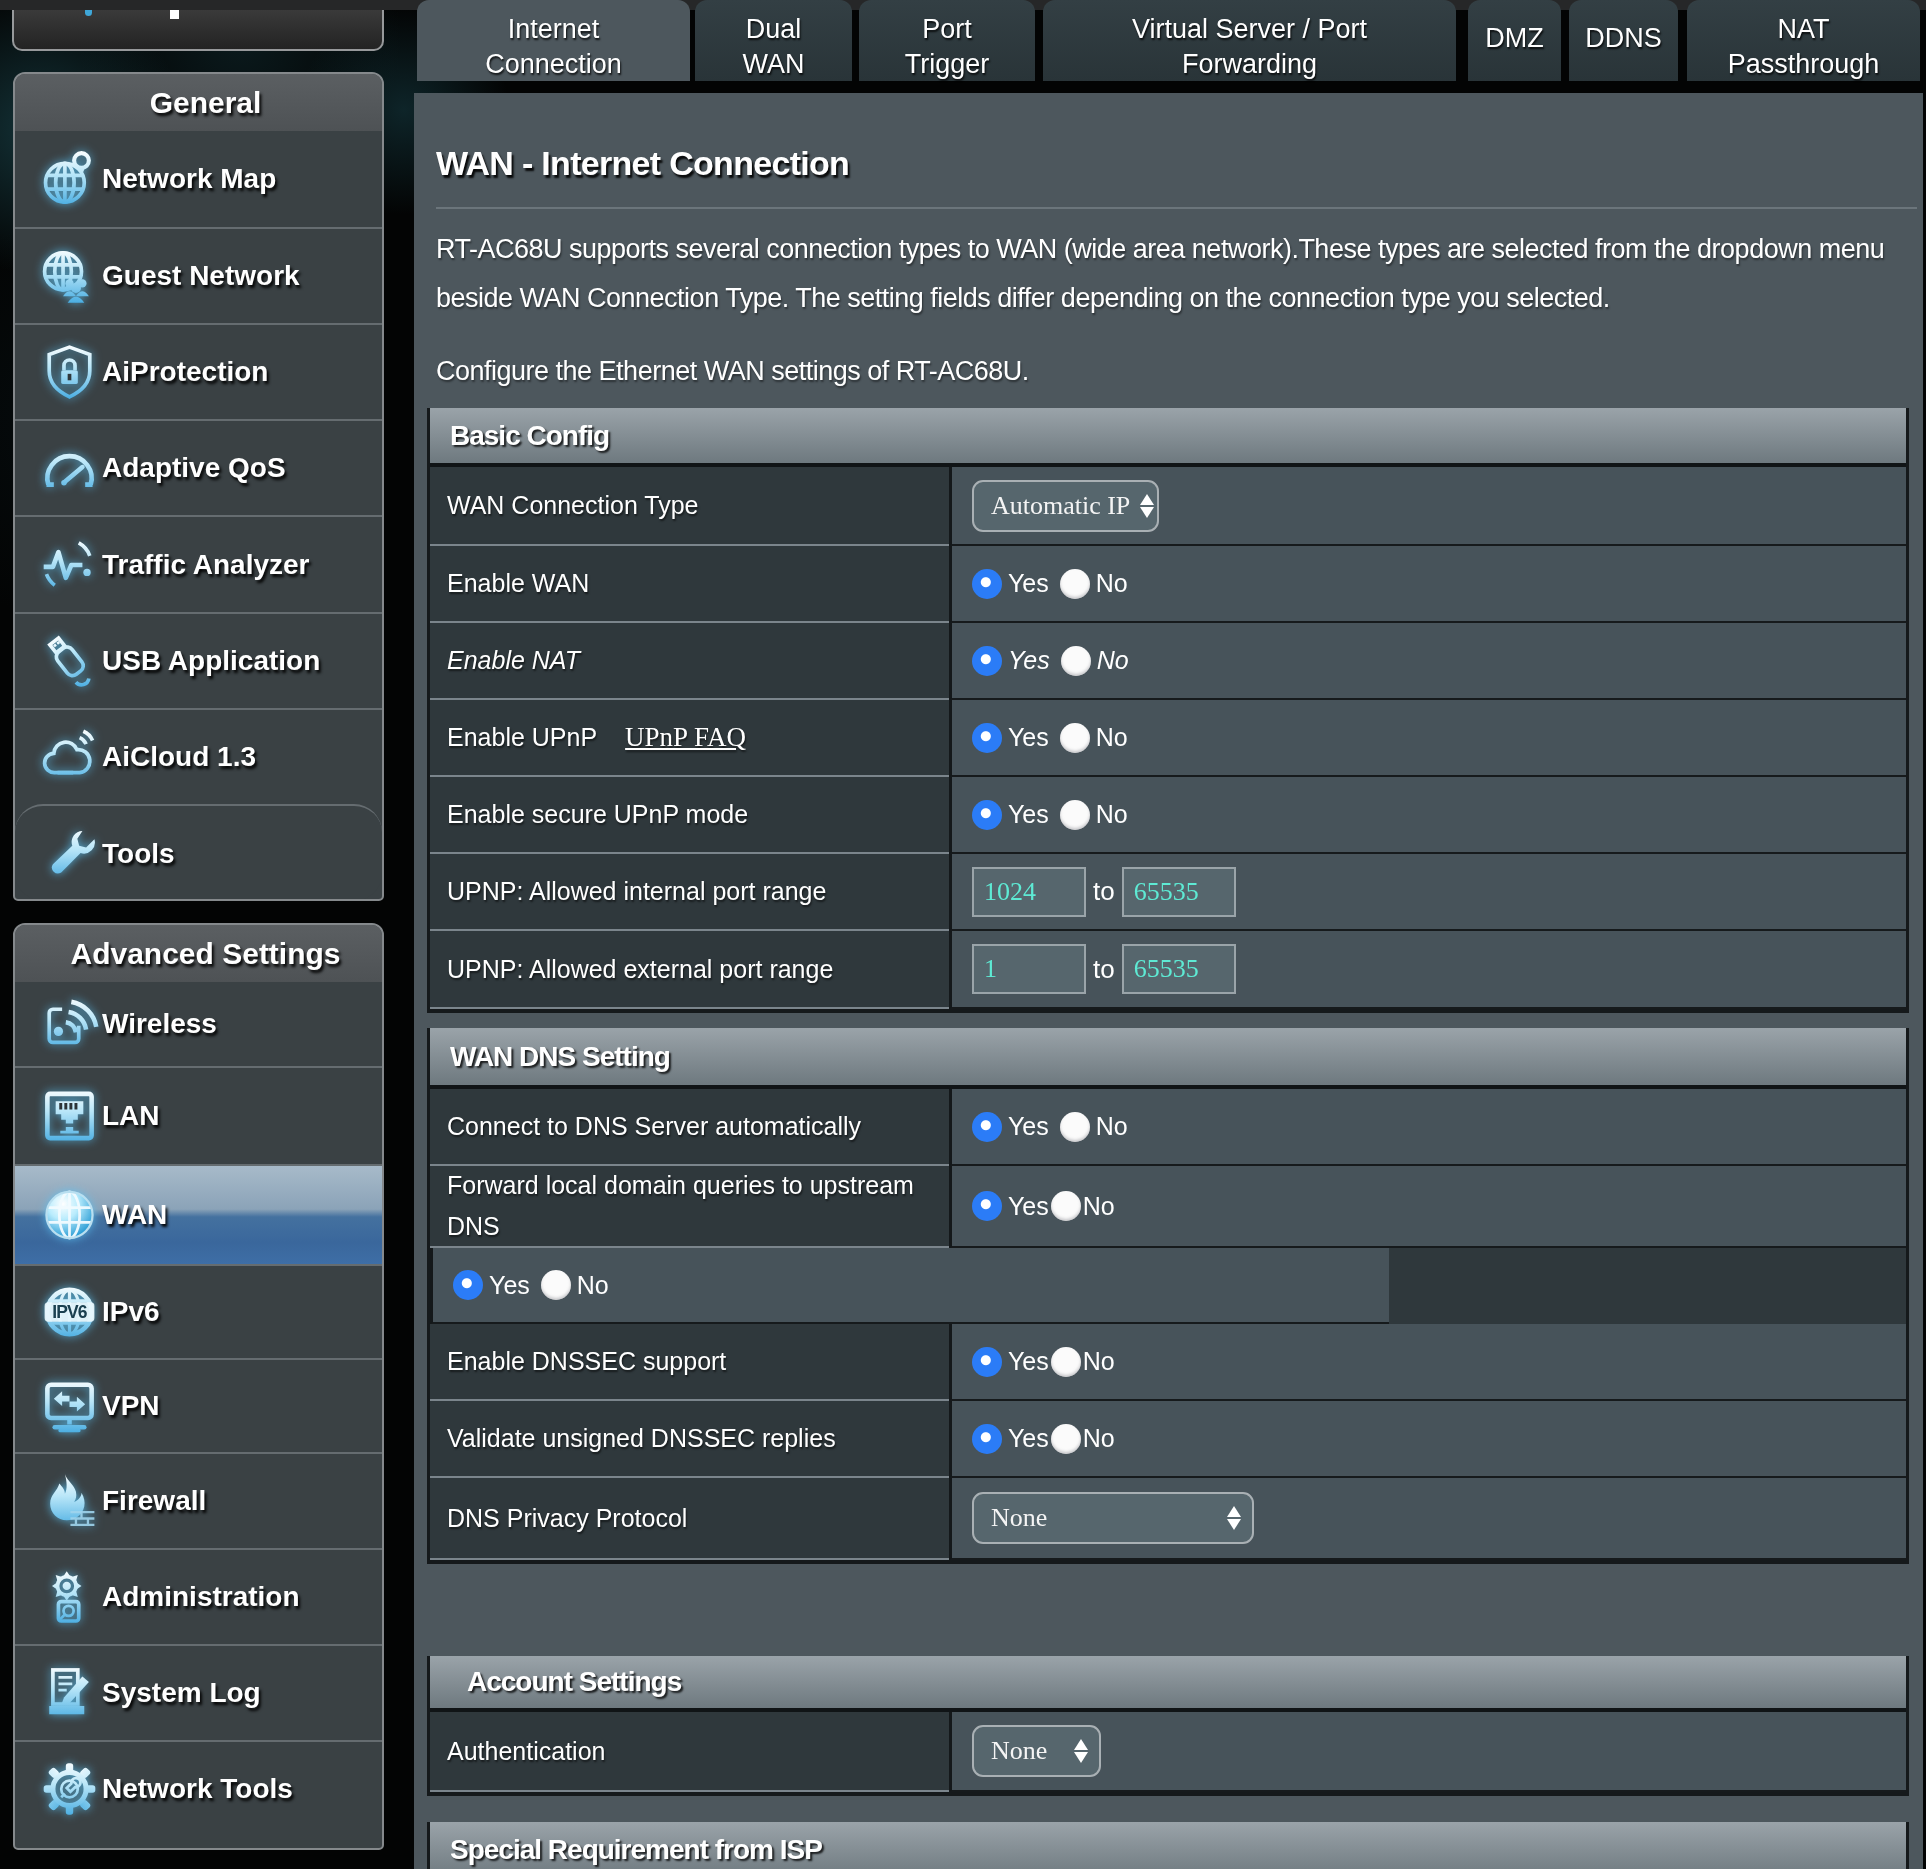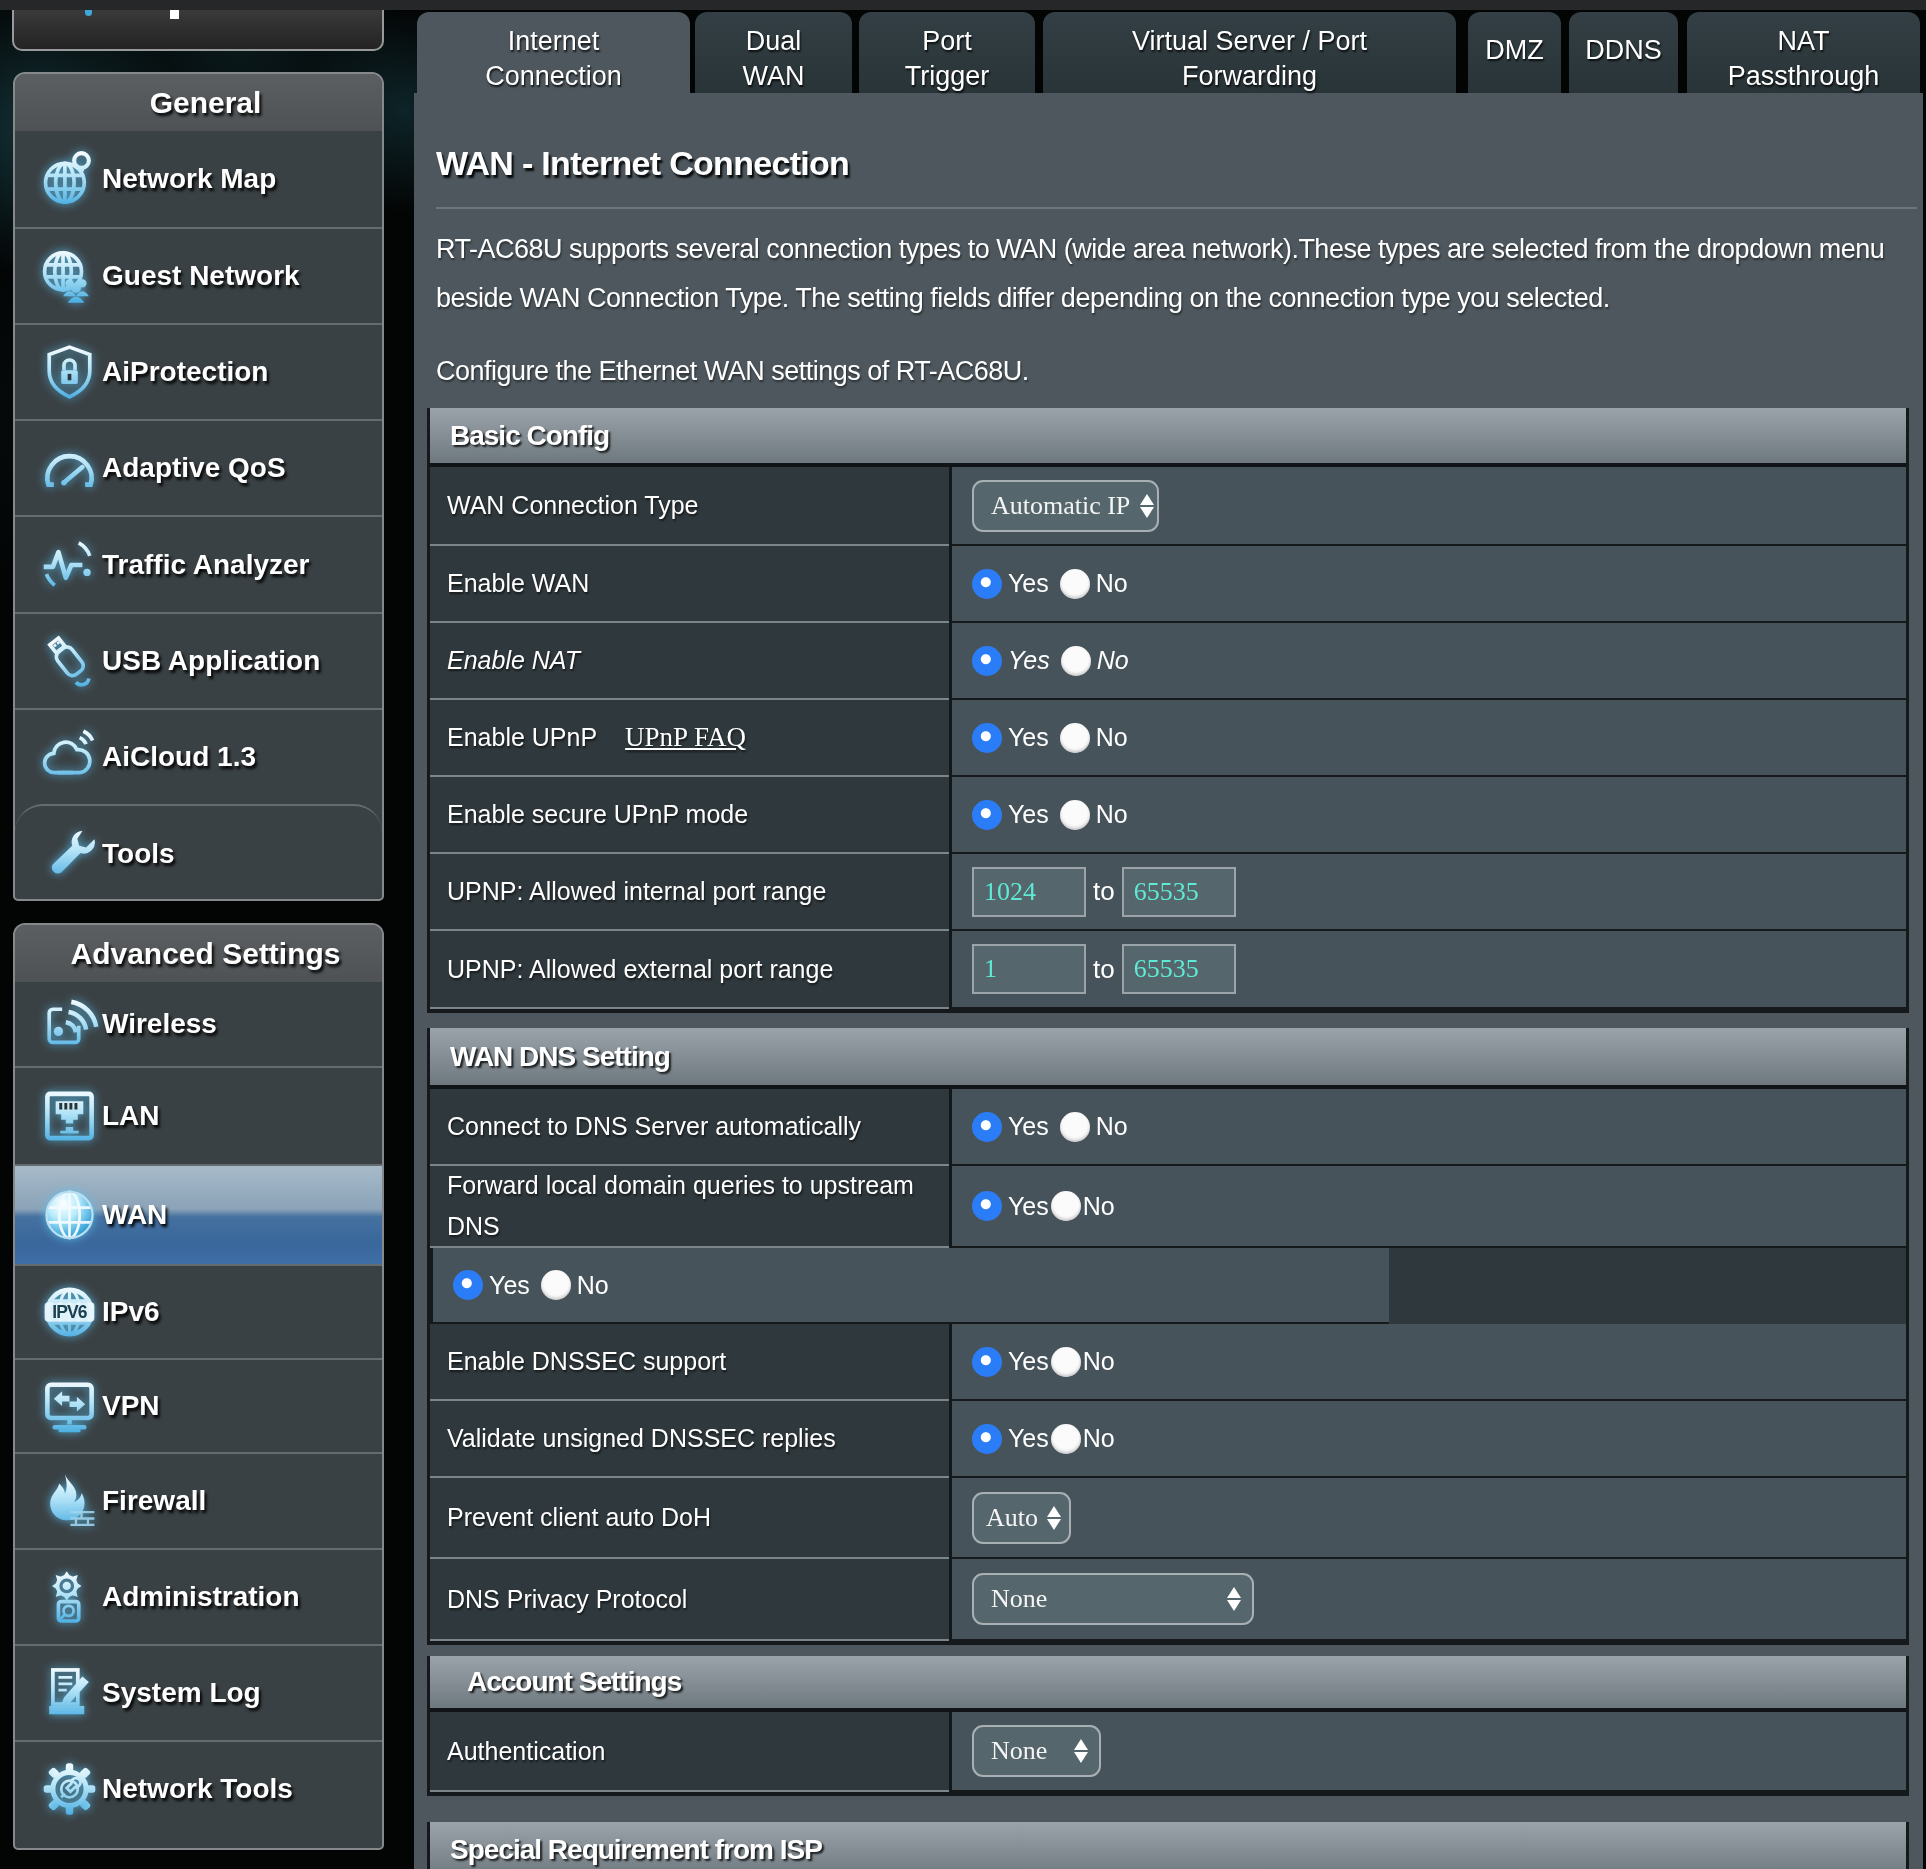--- a/index.html
+++ b/index.html
@@ -29,21 +29,21 @@
 .item { position:relative; border-top:2px solid #656c70; background:#3a4144;
   display:flex; align-items:center; }
 .item .ic { position:absolute; left:25px; top:50%; transform:translateY(-50%); width:59px; height:59px;
   filter:drop-shadow(0 0 5px rgba(90,195,245,.8)); }
 .item .lb { margin-left:87px; font-size:28px; font-weight:bold; color:#fff;
   text-shadow:2px 3px 3px rgba(0,0,0,.95); }
 .item.active { background:linear-gradient(180deg,#a7bac9 0%, #8ba3b8 44%, #44719f 52%, #3a679c 78%, #3e6ea6 100%); }
 
 
 #content { position:absolute; left:414px; top:93px; width:1509px; height:1776px; background:#4d575d; }
-.tab { position:absolute; top:12px; height:81px; border-radius:12px 12px 0 0;
+.tab { position:absolute; top:0; height:81px; border-radius:12px 12px 0 0;
   background:linear-gradient(#333f44,#293438); color:#fff; font-size:27px;
   display:flex; align-items:center; justify-content:center; text-align:center;
   line-height:35px; padding-top:12px; text-shadow:1px 2px 2px rgba(0,0,0,.8); }
 .tab.single { padding-top:0; padding-bottom:4px; }
 .tab.on { background:#4d575d; }
 #title { position:absolute; left:436px; top:144px; font-size:34px; font-weight:bold; color:#fff;
   letter-spacing:-0.7px; text-shadow:2px 3px 2px rgba(0,0,0,.9); }
 #hr { position:absolute; left:436px; top:207px; width:1481px; height:2px; background:#6b757b; }
 .para { position:absolute; left:436px; color:#fff; font-size:27px; line-height:34px;
   white-space:nowrap; letter-spacing:-0.5px; text-shadow:1px 2px 2px rgba(0,0,0,.45); }
@@ -421,29 +421,20 @@
   </div>
   <div class="row" style="height:77px;">
     <div class="lc">Validate unsigned DNSSEC replies</div>
     <div class="rc">
         <span class="radio c"></span>
         <span class="ylab" style="margin-right:2px;">Yes</span>
         <span class="radio u"></span>
         <span class="nlab" style="margin-left:2px;">No</span>
       </div>
   </div>
-  <div class="row" style="height:81px;">
-    <div class="lc">Prevent client auto DoH</div>
-    <div class="rc">
-        <span class="sel" style="width:99px; padding:0 8px 0 12px;">Auto<span class="arr" style="margin-left:6px;">
-            <i class="up"></i>
-            <i class="dn"></i>
-          </span></span>
-      </div>
-  </div>
   <div class="row" style="height:82px;">
     <div class="lc">DNS Privacy Protocol</div>
     <div class="rc">
         <span class="sel" style="width:282px;">None<span class="arr">
             <i class="up"></i>
             <i class="dn"></i>
           </span></span>
       </div>
   </div>
   <div class="bot"></div>

